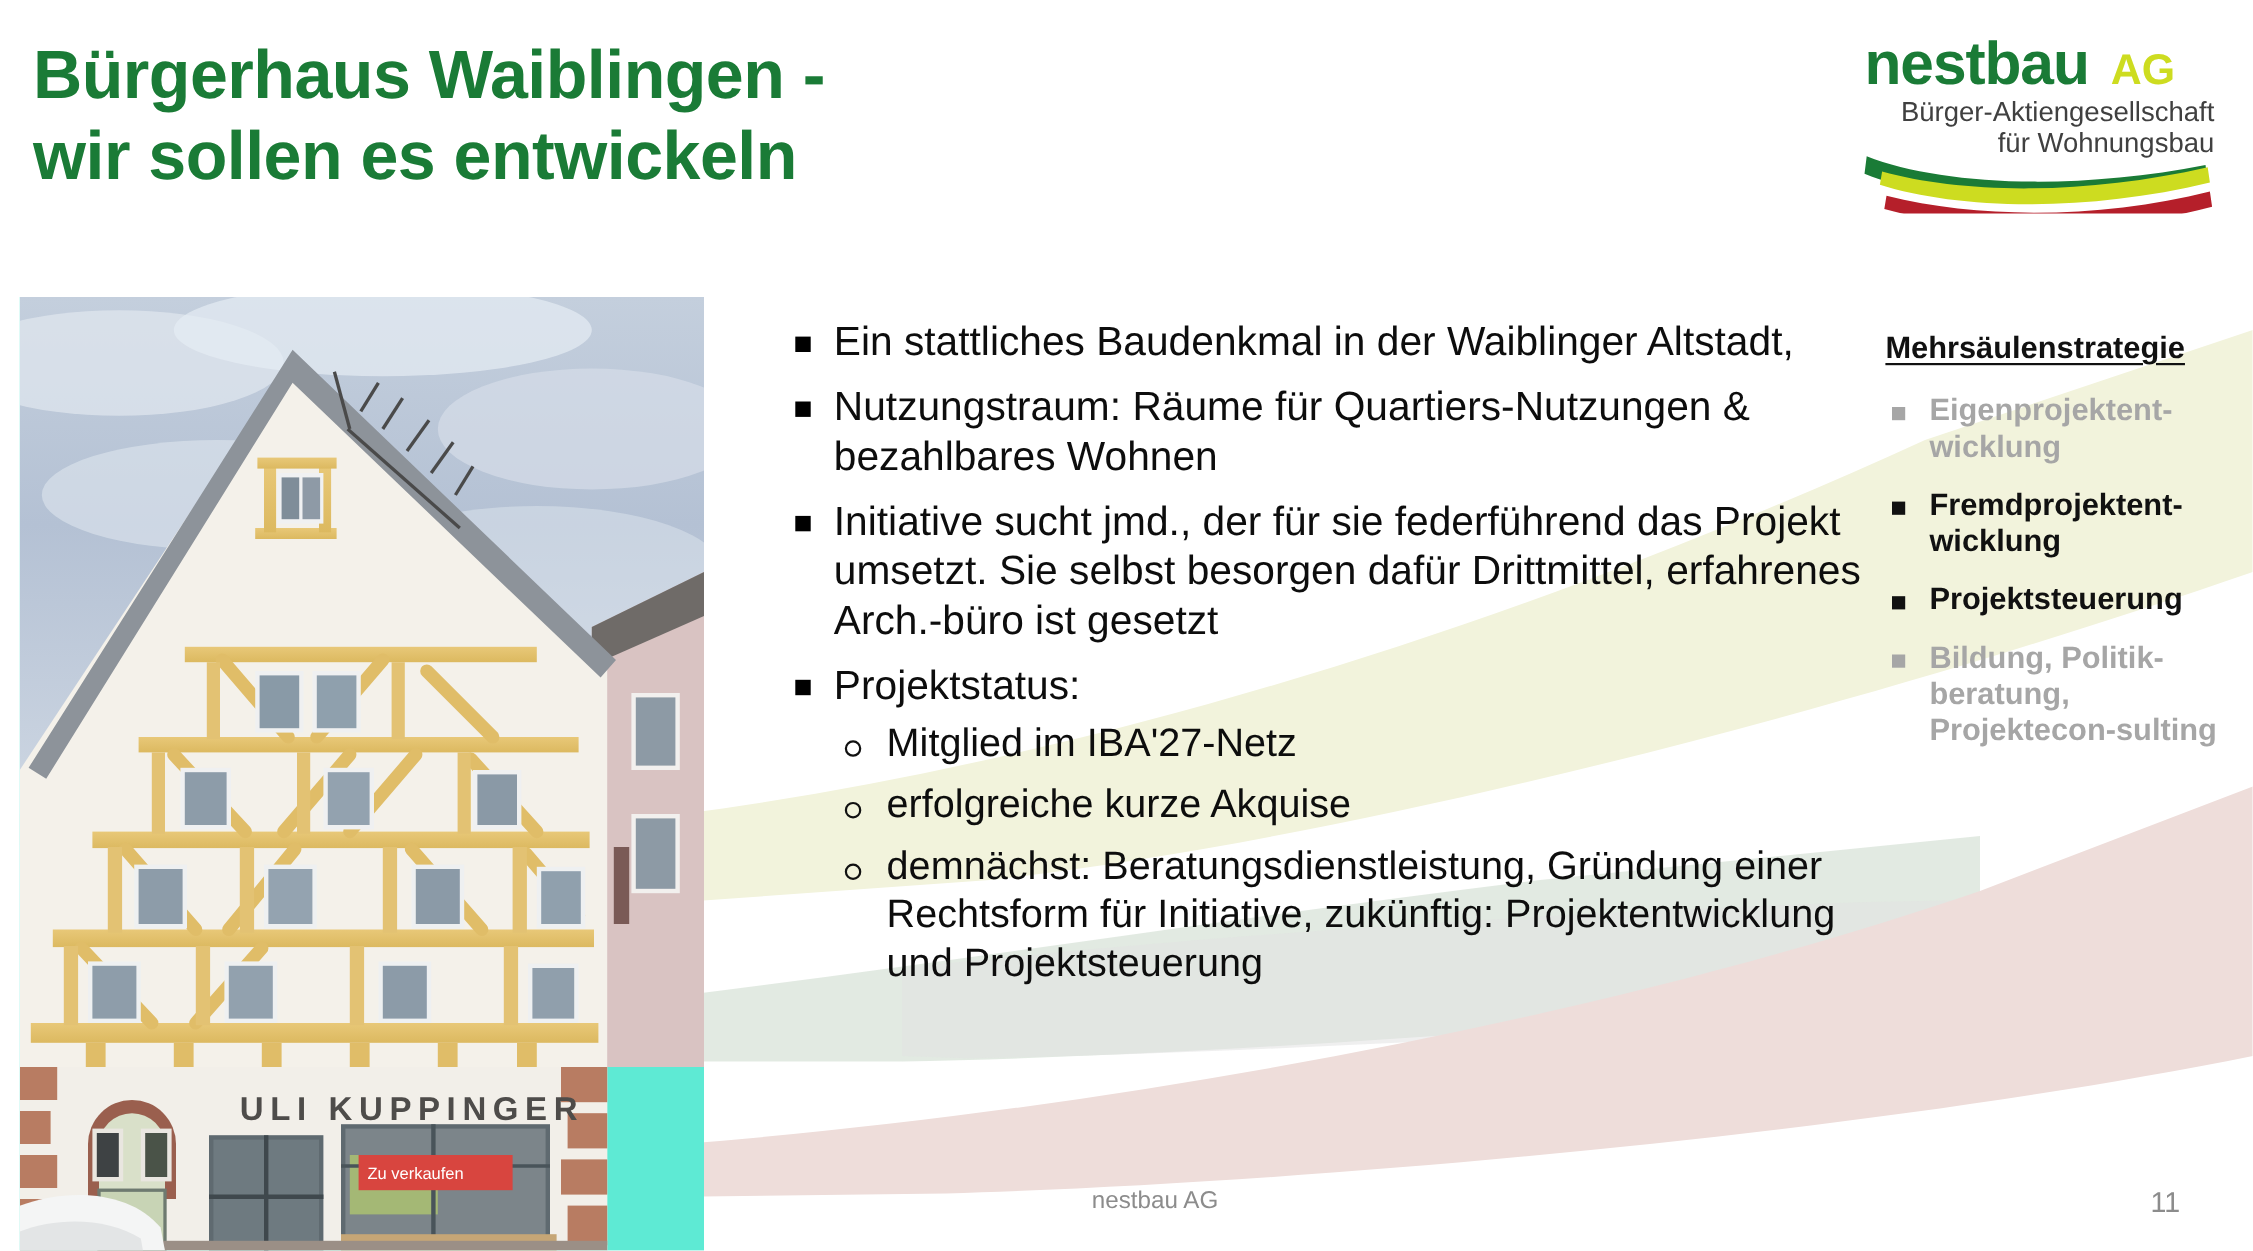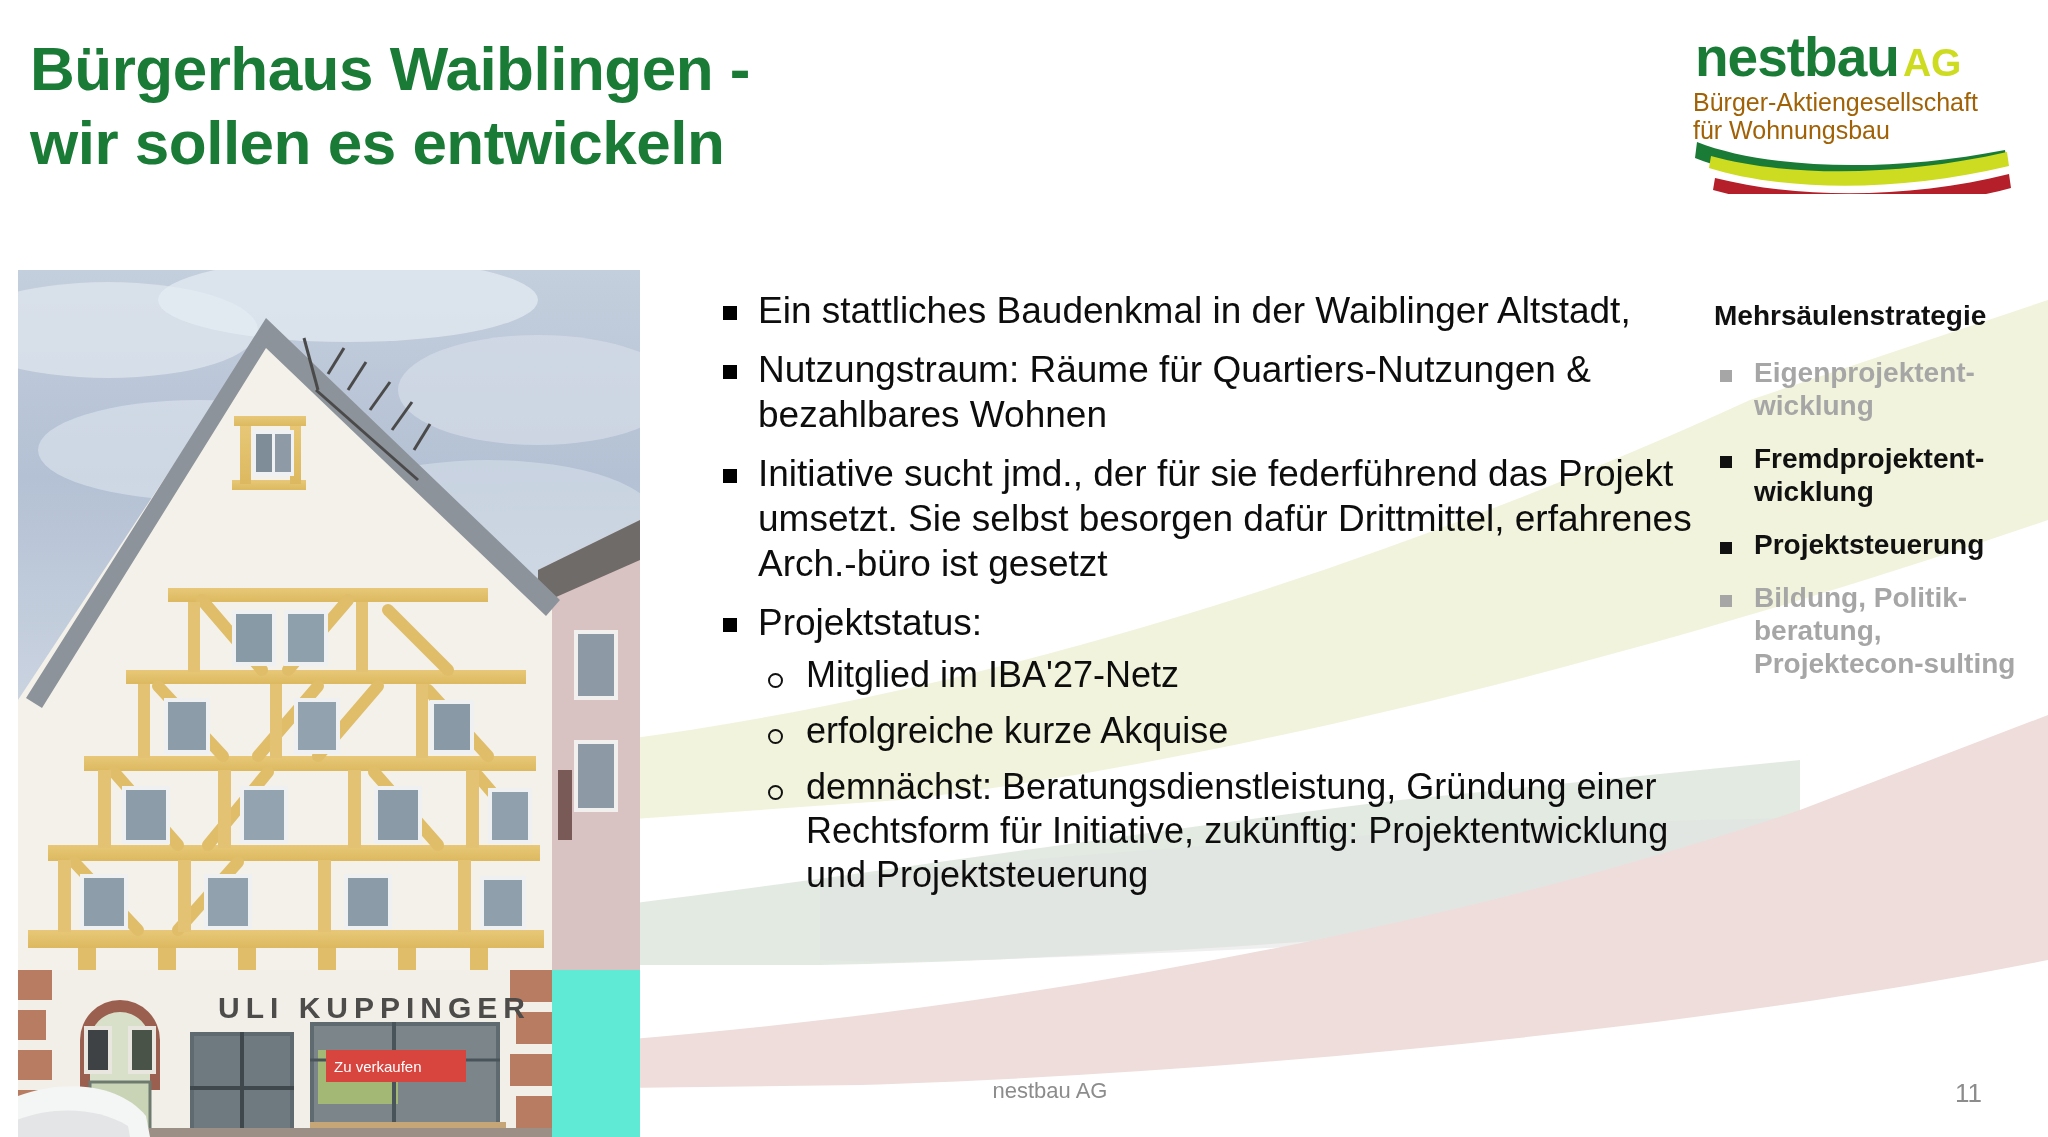--- a/index.html
+++ b/index.html
@@ -52,26 +52,26 @@
     white-space: nowrap;
     line-height: 1;
   }
   #logo-nestbau {
     font-size: 55px; font-weight: bold;
     color: #1a7b36; letter-spacing: -1px;
   }
   #logo-ag {
     font-size: 39px; font-weight: bold;
     color: #cddc20; letter-spacing: 0px;
-    margin-left: 4px;
+    margin-left: 20px;
   }
   .logo-sub {
     position: absolute; left: 0; width: 320px;
-    text-align: left;
-    color: #a16207;
+    text-align: right;
+    color: #404040;
     font-size: 25px;
     line-height: 28px;
     white-space: nowrap;
   }
   #logo-sub1 { top: 66px; }
   #logo-sub2 { top: 94px; }
   #logo-swoosh { position: absolute; left: 0; top: 112px; width: 320px; height: 60px; }
 
   
   #photo {
@@ -135,20 +135,21 @@
   #sidebar {
     position: absolute;
     left: 1694px; top: 300px;
     width: 340px;
     z-index: 5;
   }
   #sidebar-heading {
     font-size: 28px;
     font-weight: bold;
     color: #111111;
+    text-decoration: underline;
     text-underline-offset: 5px;
     display: inline-block;
     margin-left: 20px;
     margin-bottom: 24px;
   }
   .side-row {
     position: relative;
     padding-left: 60px;
     margin-bottom: 20px;
   }

